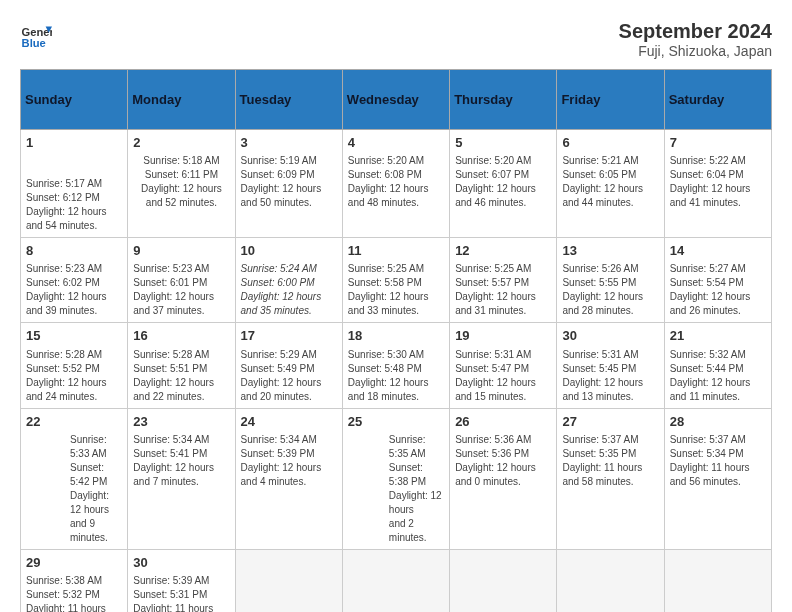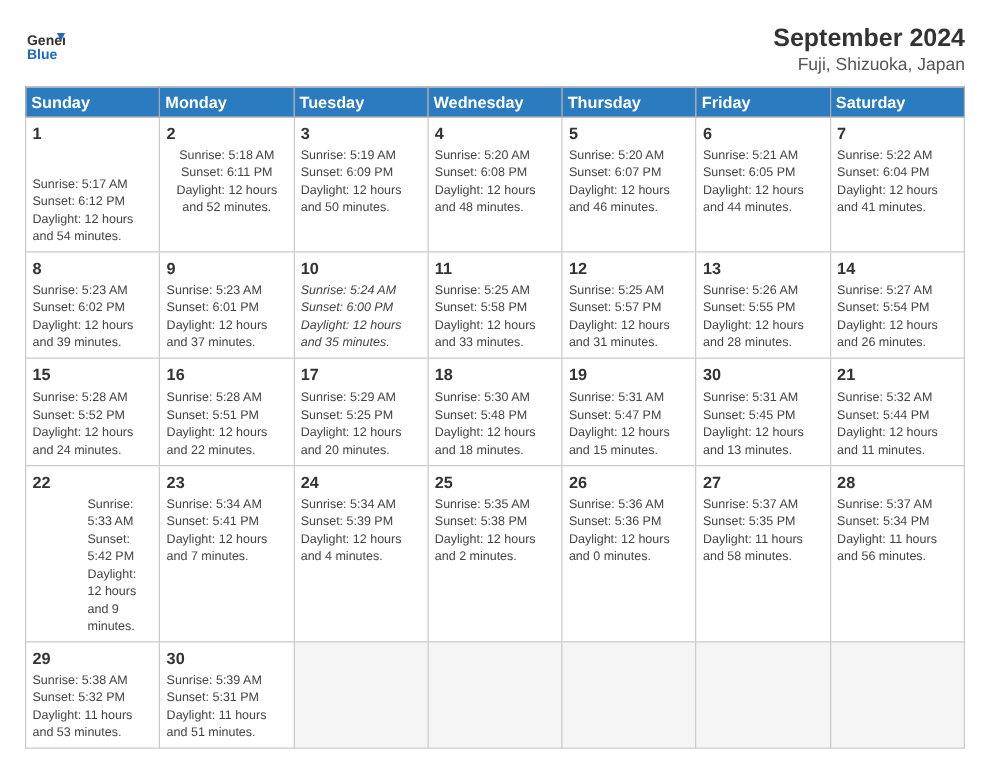--- a/index.html
+++ b/index.html
@@ -37,22 +37,22 @@
       font-size: 14px;
       color: #555;
     }
     table {
       width: 100%;
       border-collapse: collapse;
       font-size: 11px;
     }
     thead tr th {
       background-color: #2a7bbf;
-      color: #ffffff;
-      padding: 4px 4px;
+      color: #0f172a;
+      padding: 22px 4px;
       text-align: left;
       font-size: 13px;
       font-weight: bold;
       border: 1px solid #aaa;
     }
     tbody tr td {
       vertical-align: top;
       padding: 4px 5px;
       border: 1px solid #ccc;
       width: 14.28%;
@@ -218,21 +218,21 @@
         <td>
           <span class="day-num">16</span>
           <div class="day-info" style="white-space: pre-line;">Sunrise: 5:28 AM
 Sunset: 5:51 PM
 Daylight: 12 hours
 and 22 minutes.</div>
         </td>
         <td>
           <span class="day-num">17</span>
           <div class="day-info" style="white-space: pre-line;">Sunrise: 5:29 AM
-Sunset: 5:25 PM
+Sunset: 5:49 PM
 Daylight: 12 hours
 and 20 minutes.</div>
         </td>
         <td>
           <span class="day-num">18</span>
           <div class="day-info" style="white-space: pre-line;">Sunrise: 5:30 AM
 Sunset: 5:48 PM
 Daylight: 12 hours
 and 18 minutes.</div>
         </td>
@@ -275,21 +275,21 @@
         </td>
         <td>
           <span class="day-num">24</span>
           <div class="day-info" style="white-space: pre-line;">Sunrise: 5:34 AM
 Sunset: 5:39 PM
 Daylight: 12 hours
 and 4 minutes.</div>
         </td>
         <td>
           <span class="day-num">25</span>
-          <div class="day-info" style="white-space: pre-line;">Sunrise: 5:35 AM
+          <div class="day-info" style="white-space: pre-line; margin-left: 41px;">Sunrise: 5:35 AM
 Sunset: 5:38 PM
 Daylight: 12 hours
 and 2 minutes.</div>
         </td>
         <td>
           <span class="day-num">26</span>
           <div class="day-info" style="white-space: pre-line;">Sunrise: 5:36 AM
 Sunset: 5:36 PM
 Daylight: 12 hours
 and 0 minutes.</div>

